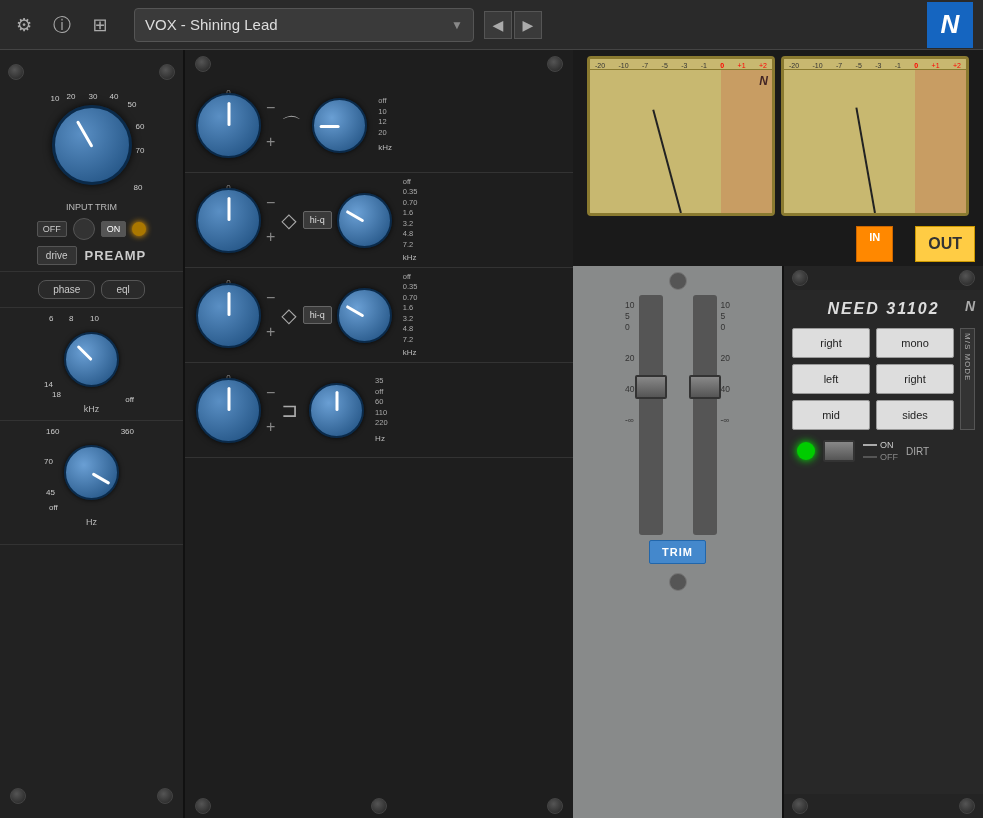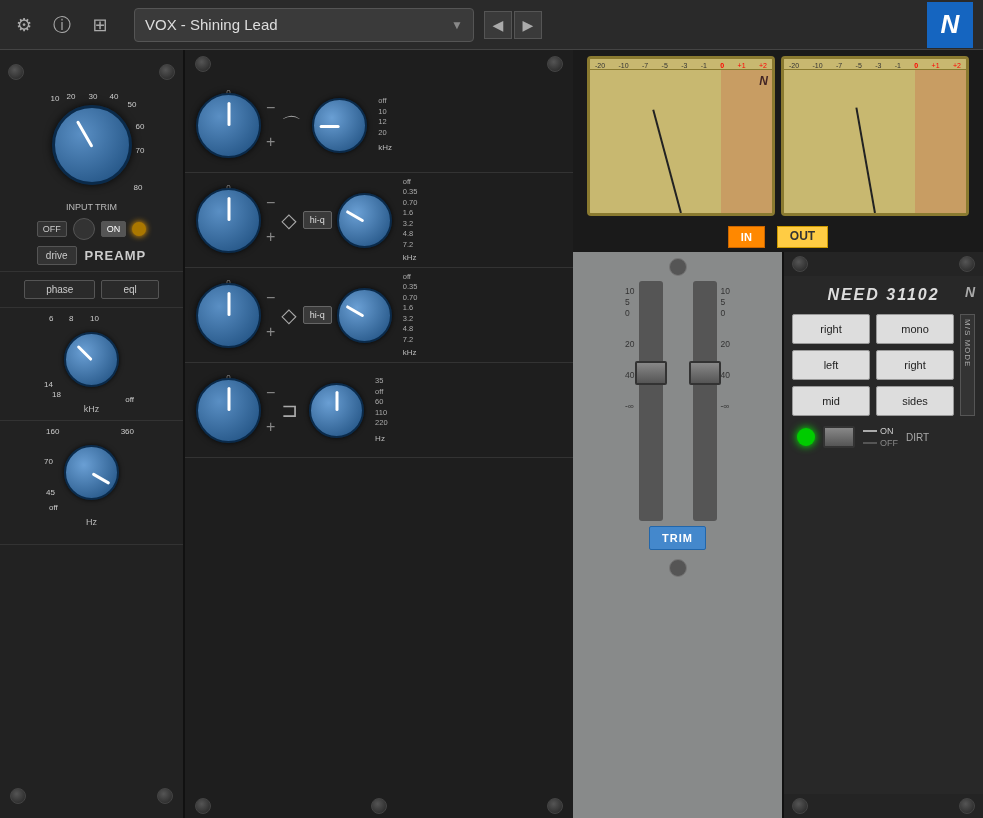--- a/index.html
+++ b/index.html
@@ -186,23 +186,23 @@
 
     .phase-eql-row {
       display: flex;
       gap: 6px;
     }
     .toggle-btn {
       background: #2a2a2a;
       border: 1px solid #555;
       color: #ccc;
       font-size: 10px;
-      padding: 3px 21px;
-      cursor: pointer;
-      border-radius: 2px;
+      padding: 3px 14px;
+      cursor: pointer;
+      border-radius: 8px;
     }
     .minus-plus {
       display: flex;
       flex-direction: column;
       align-items: center;
       justify-content: space-between;
       height: 50px;
     }
     .mp-label {
       color: #888;
@@ -237,23 +237,23 @@
       color: white;
       font-size: 11px;
       font-weight: bold;
       padding: 4px 12px;
       cursor: pointer;
     }
     .out-btn {
       background: #ffcc44;
       border: 1px solid #cc9900;
       color: #333;
-      font-size: 12px;
+      font-size: 16px;
       font-weight: bold;
-      padding: 2px 12px;
+      padding: 8px 12px;
       cursor: pointer;
     }
     .fader-track {
       width: 24px;
       height: 280px;
       background: #555;
       border-radius: 3px;
       position: relative;
       display: flex;
       justify-content: center;
@@ -403,22 +403,22 @@
       color: #333;
       gap: 0;
       padding-top: 5px;
     }
     .fader-scale-mark {
       line-height: 1.3;
     }
 
     .in-out-buttons {
       display: flex;
-      justify-content: center;
-      gap: 12px;
+      justify-content: flex-end;
+      gap: 22px;
       padding: 4px 8px;
       background: #1a1a1a;
     }
   </style>
 </head>
 <body>
 
 <div class="top-bar">
   <div class="top-icon">⚙</div>
   <div class="top-icon">ⓘ</div>

